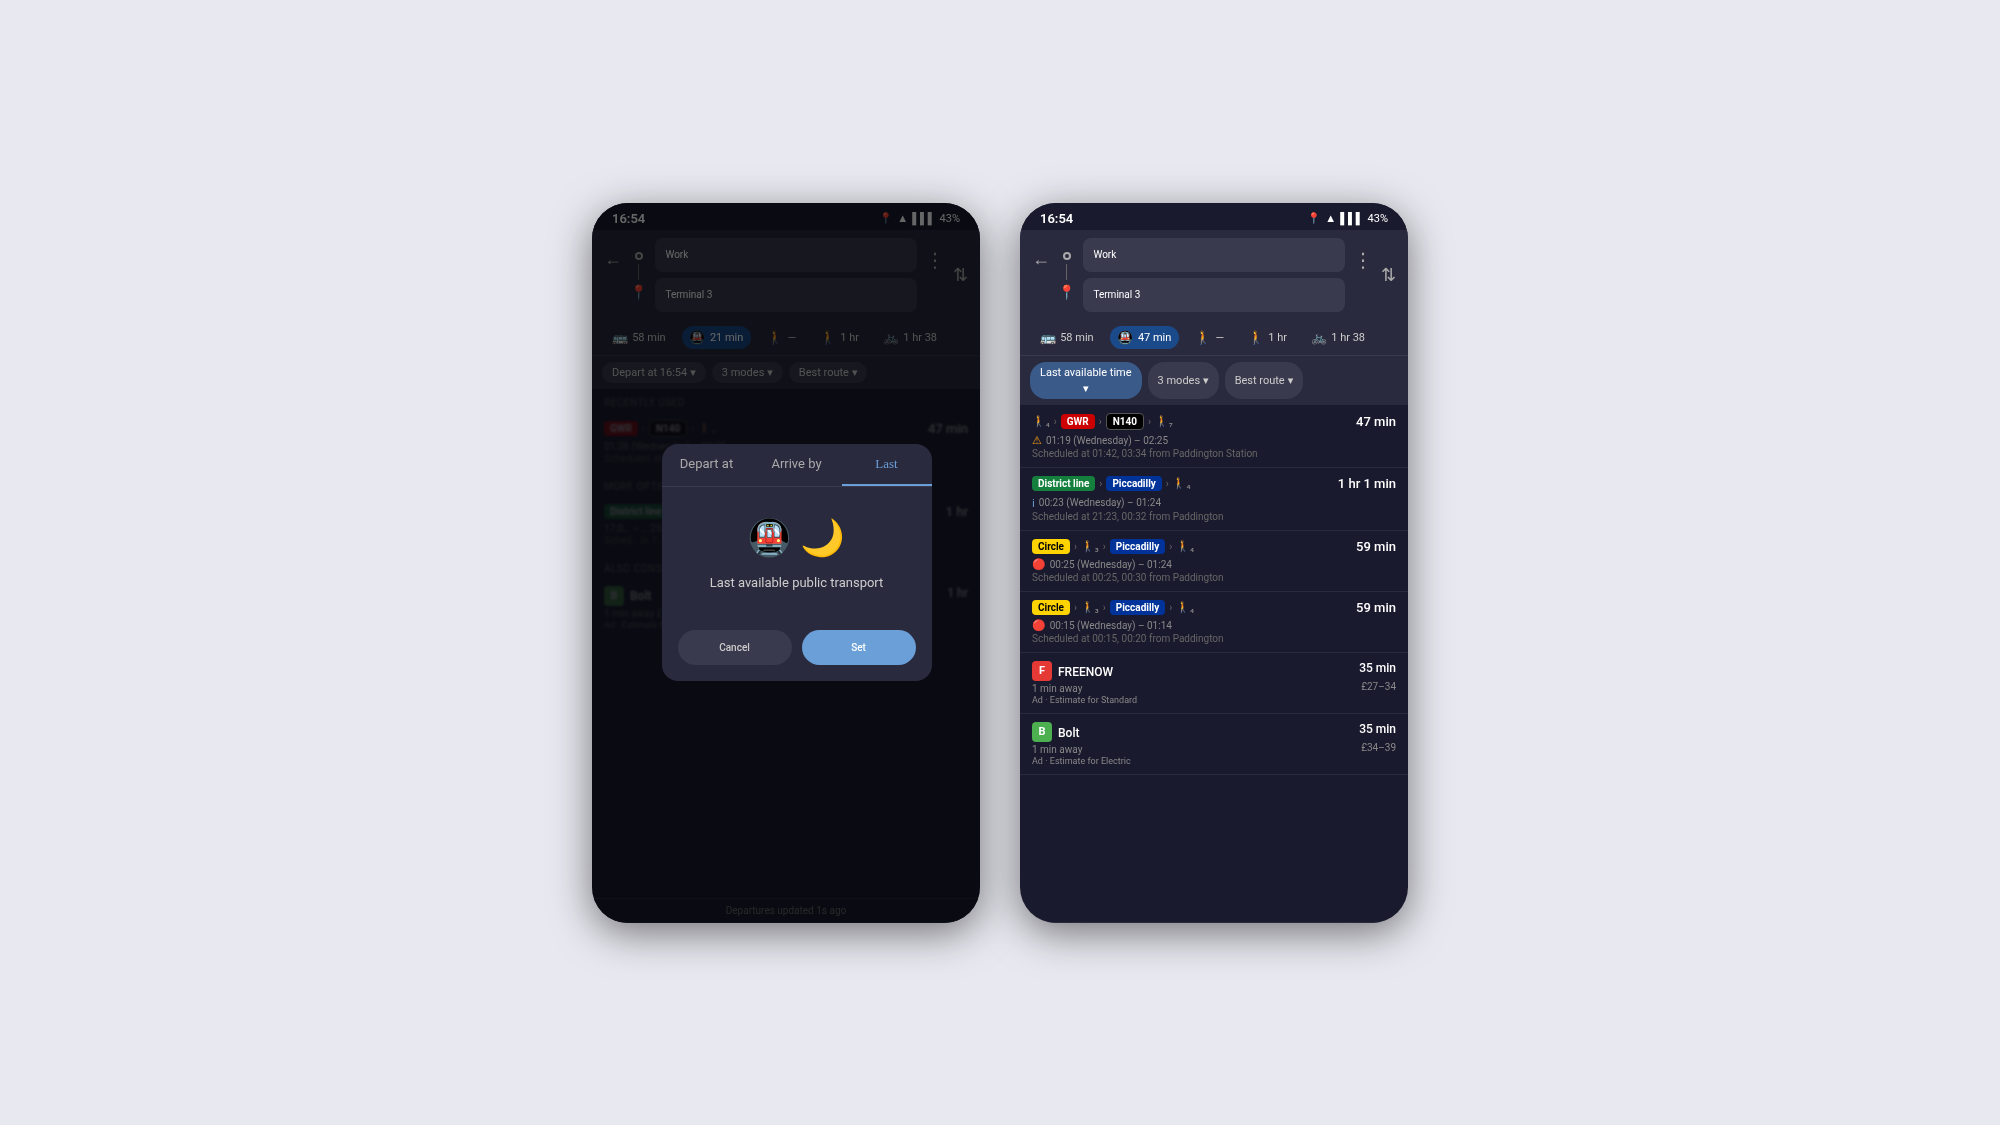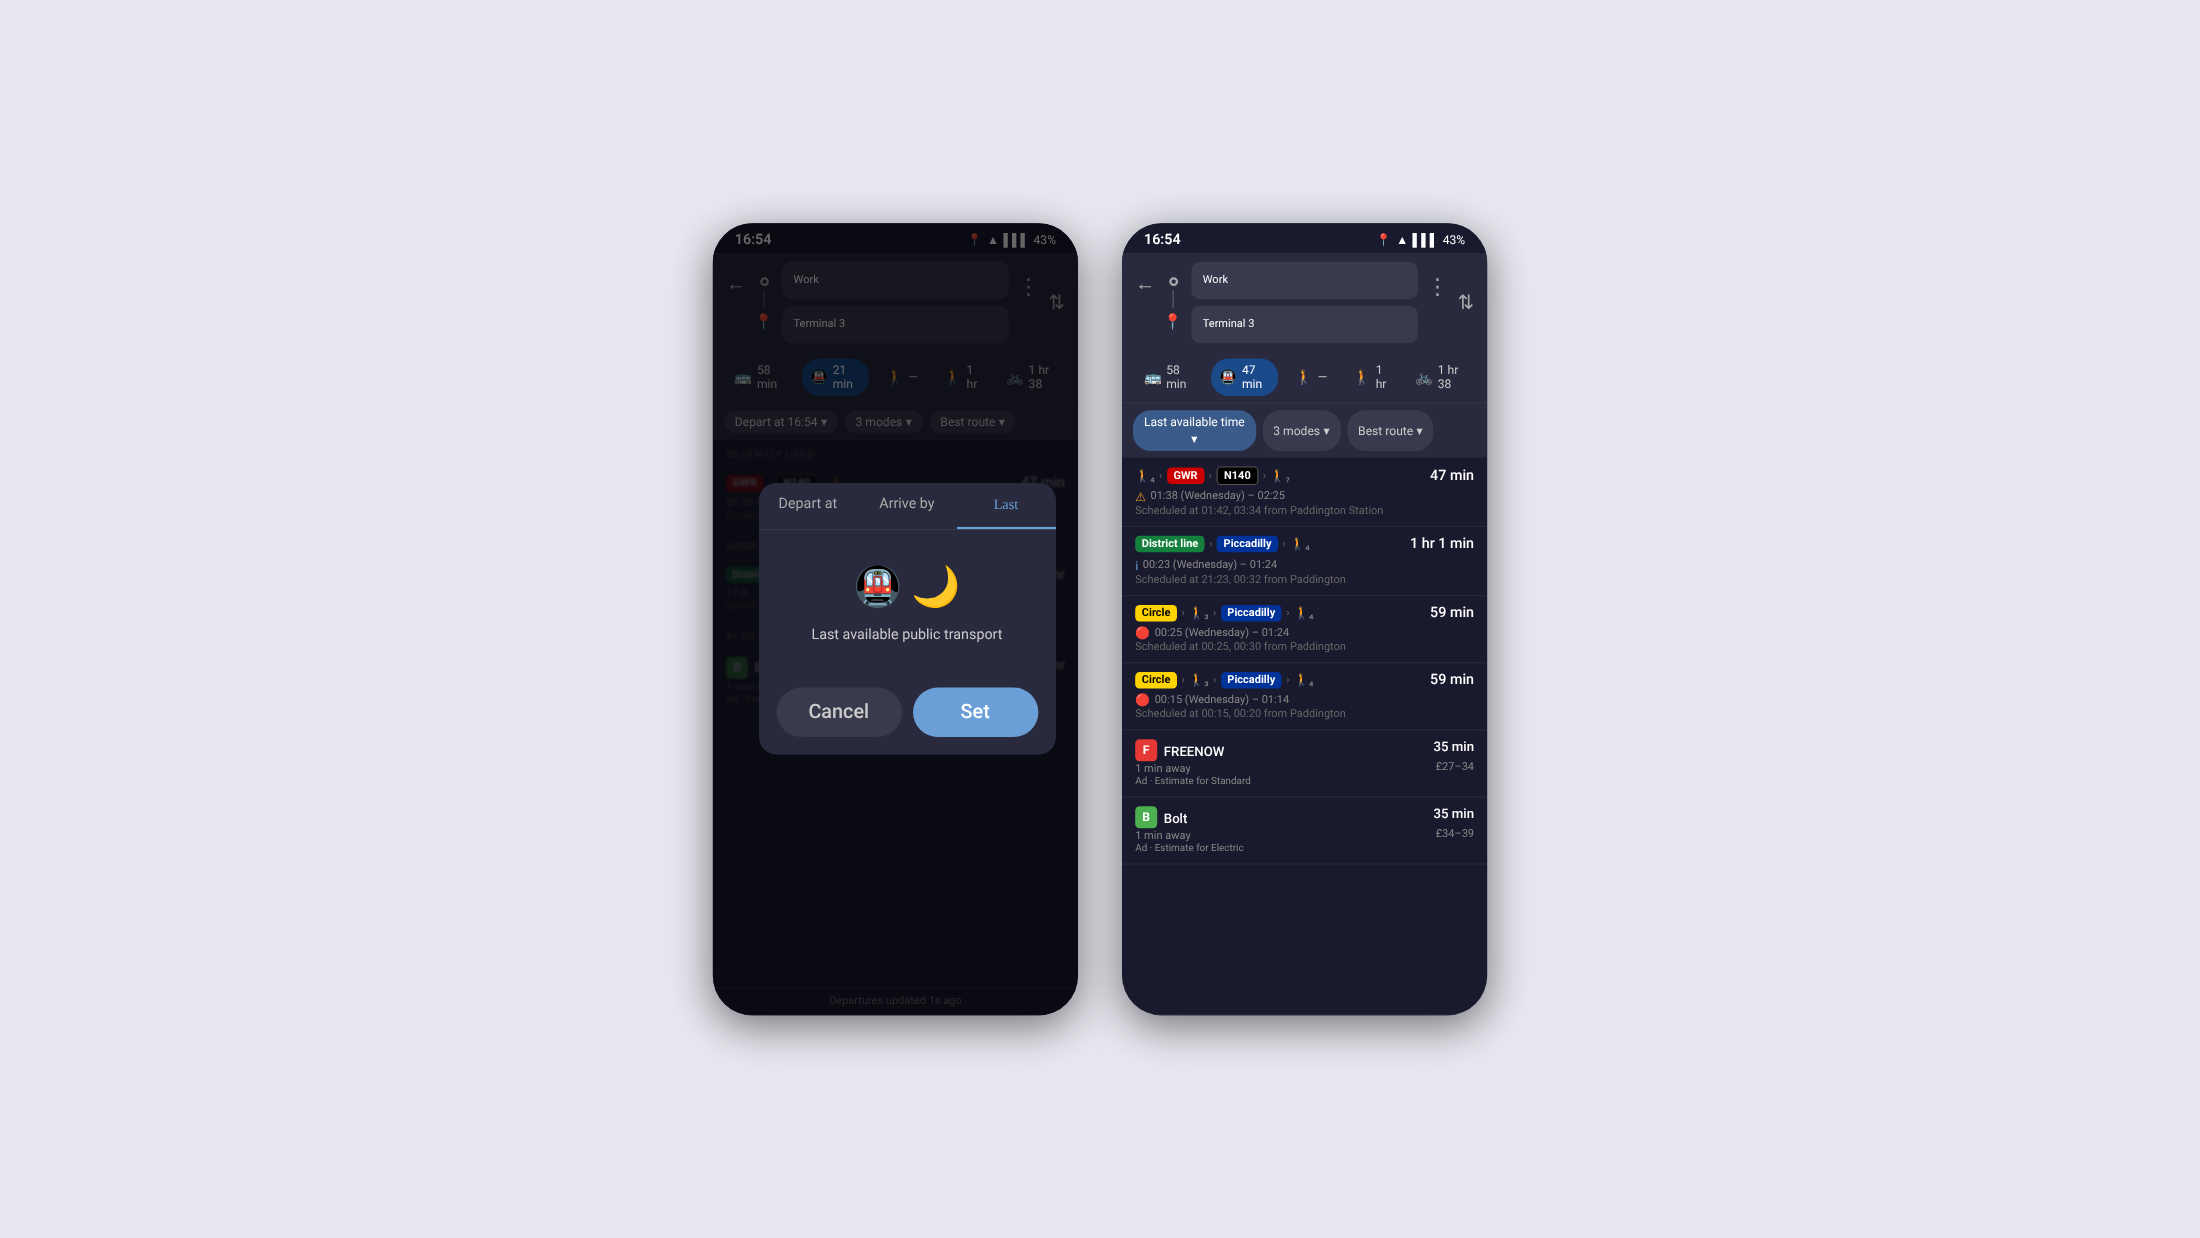--- a/index.html
+++ b/index.html
@@ -9,21 +9,21 @@
       background: #e8e8f0;
       display: flex;
       align-items: center;
       justify-content: center;
       gap: 40px;
       font-family: 'Roboto', Arial, sans-serif;
       overflow: hidden;
     }
 
     .phone {
-      width: 332px;
+      width: 388px;
       height: 720px;
       background: #1a1a2e;
       border-radius: 36px;
       overflow: hidden;
       position: relative;
       box-shadow: 0 10px 40px rgba(0,0,0,0.5);
     }
 
     
     .status-bar {
@@ -275,21 +275,21 @@
     }
     .modal-buttons {
       display: flex;
       padding: 10px 16px 16px;
       gap: 10px;
     }
     .modal-btn {
       flex: 1;
       padding: 12px;
       border-radius: 24px;
-      font-size: 18px;
+      font-size: 10px;
       font-weight: 500;
       text-align: center;
       cursor: pointer;
     }
     .modal-btn-cancel {
       background: #3a3a4e;
       color: #ccc;
     }
     .modal-btn-set {
       background: #6a9fd8;
@@ -550,21 +550,21 @@
             <span class="badge badge-gwr">GWR</span>
             <span class="arrow-icon">›</span>
             <span class="badge badge-n140">N140</span>
             <span class="arrow-icon">›</span>
             <span class="walk-icon">🚶₇</span>
           </div>
           <span class="route-time">47 min</span>
         </div>
         <div style="display:flex;align-items:center;gap:4px;">
           <span class="warn-icon">⚠</span>
-          <span class="route-detail">01:38 (Wednesday) – 02:25</span>
+          <span class="route-detail">01:19 (Wednesday) – 02:25</span>
         </div>
         <div class="route-detail-2">Scheduled at 01:42, 03:34 from Paddington Station</div>
       </div>
 
       <div class="route-item">
         <div class="route-item-top">
           <div class="route-badges">
             <span class="badge badge-district">District line</span>
             <span class="arrow-icon">›</span>
             <span class="badge badge-piccadilly">Piccadilly</span>

